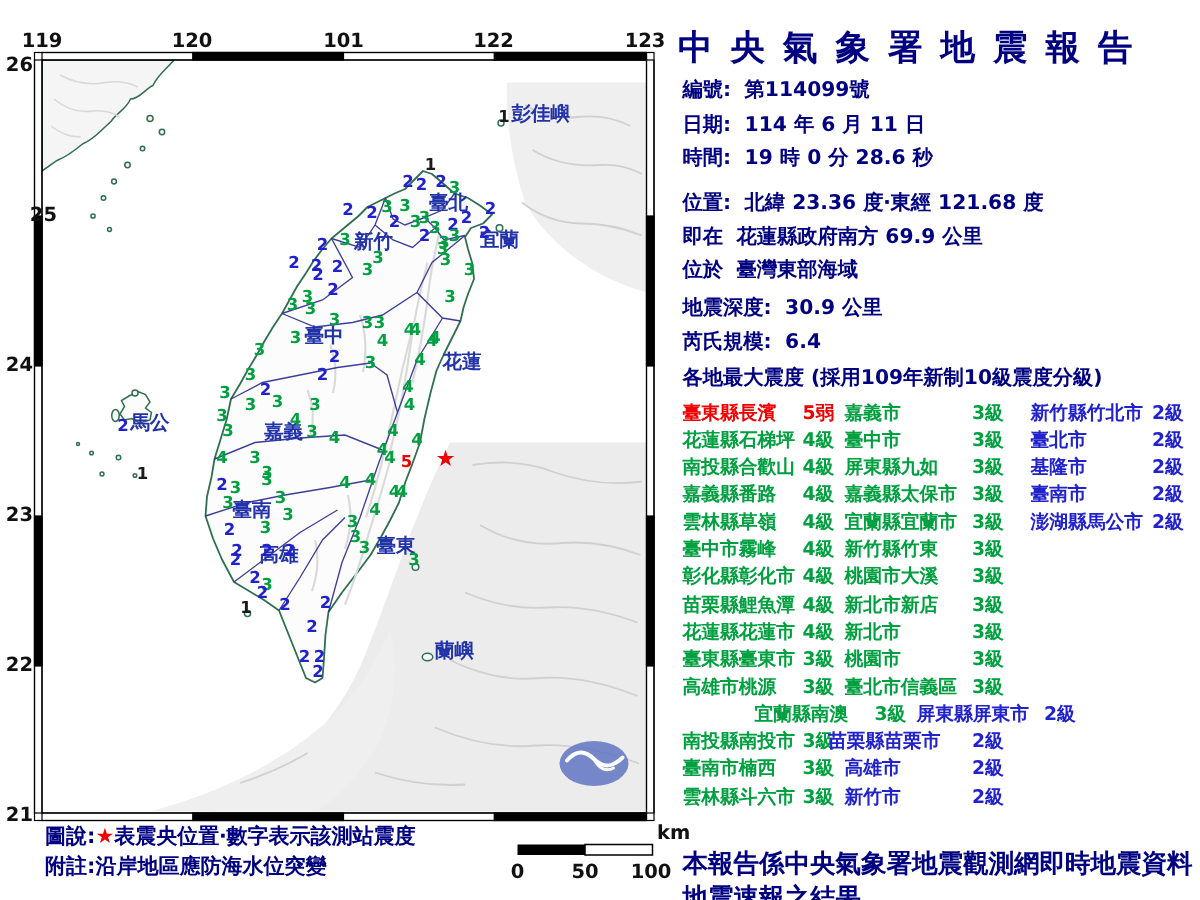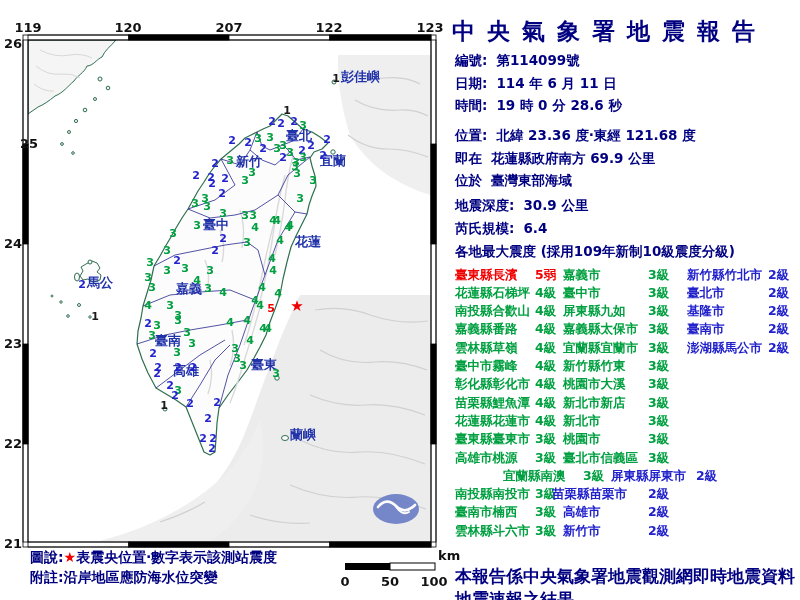--- a/index.html
+++ b/index.html
@@ -156,21 +156,21 @@
 
     <g>
       <rect x="345" y="563" width="45" height="7" fill="#000"></rect>
       <rect x="390" y="563" width="45" height="7" fill="#fff" stroke="#000" stroke-width="1"></rect>
     </g>
   </svg>
 
   <div id="map-text-layer">
       <span class="tick tick-top" style="left: 28px; top: 21px;">119</span>
       <span class="tick tick-top" style="left: 128px; top: 21px;">120</span>
-      <span class="tick tick-top" style="left: 229px; top: 21px;">207</span>
+      <span class="tick tick-top" style="left: 229px; top: 21px;">101</span>
       <span class="tick tick-top" style="left: 329px; top: 21px;">122</span>
       <span class="tick tick-top" style="left: 430px; top: 21px;">123</span>
       <span class="tick tick-left" style="left: 0px; top: 37px;">26</span>
       <span class="tick tick-left" style="left: 16px; top: 137px;">25</span>
       <span class="tick tick-left" style="left: 0px; top: 237px;">24</span>
       <span class="tick tick-left" style="left: 0px; top: 337px;">23</span>
       <span class="tick tick-left" style="left: 0px; top: 437px;">22</span>
       <span class="tick tick-left" style="left: 0px; top: 537px;">21</span>
       <span class="city" style="left: 341px; top: 70px;">彭佳嶼</span>
       <span class="city" style="left: 286px; top: 129px;">臺北</span>

